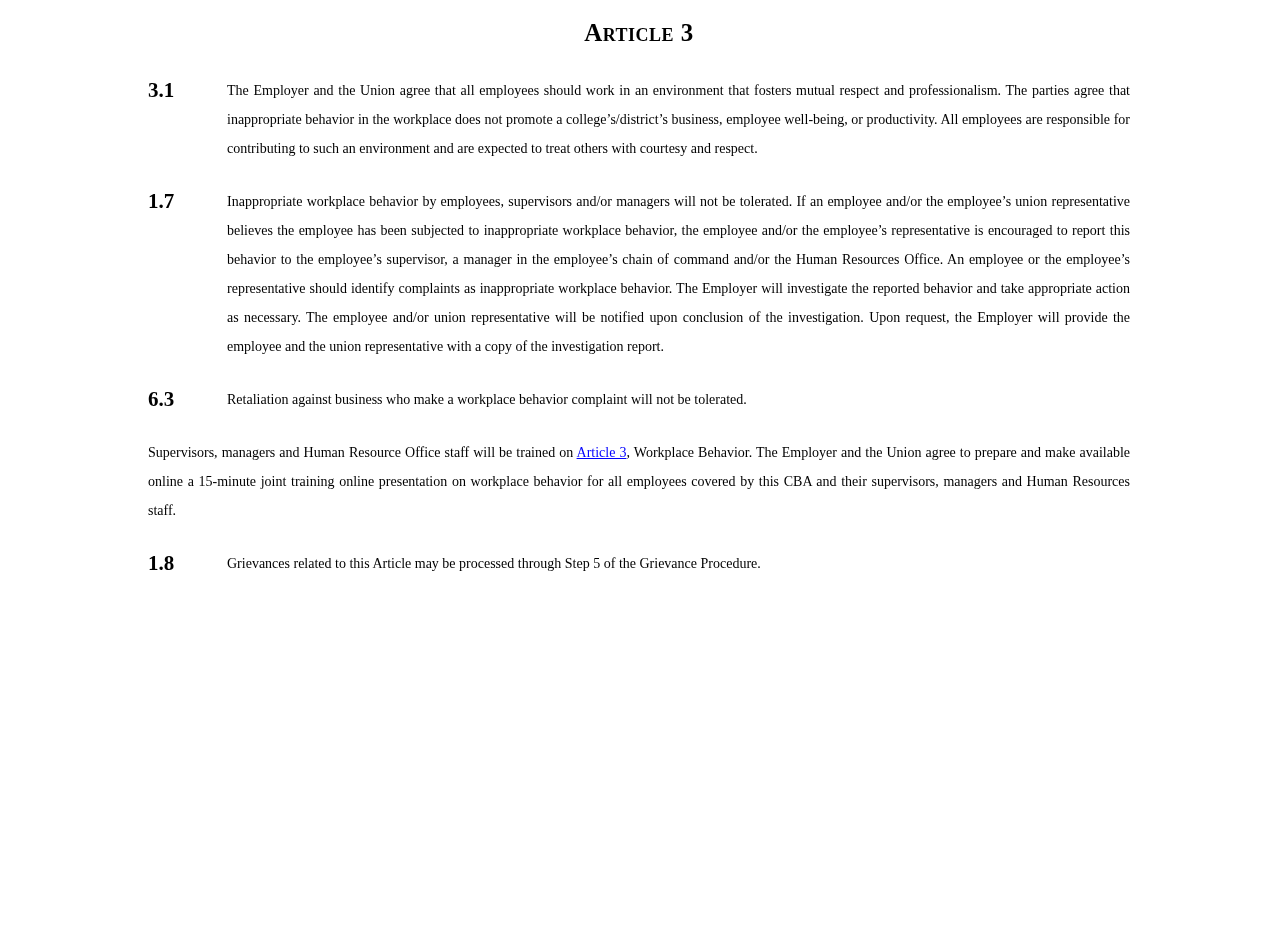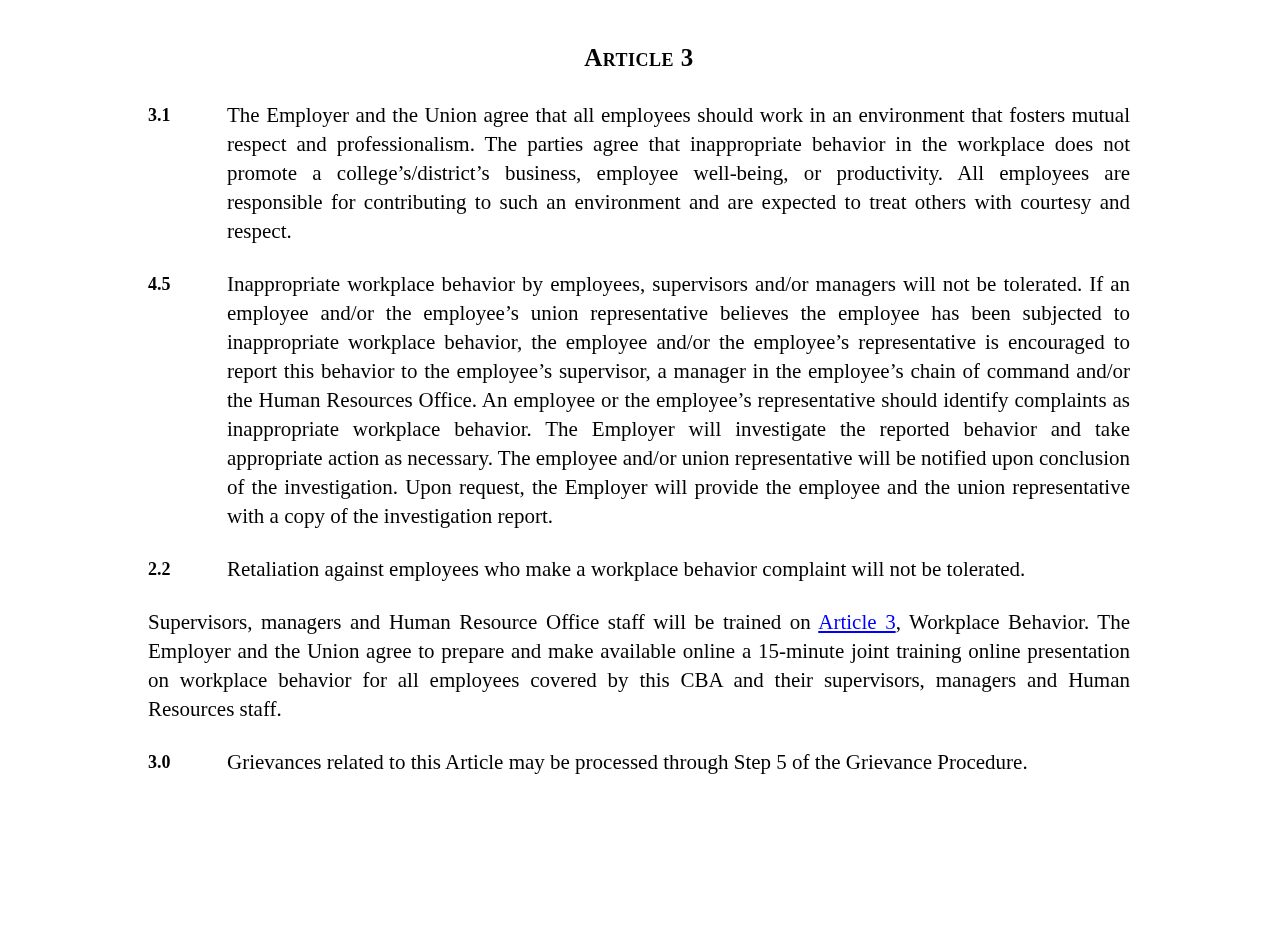--- a/index.html
+++ b/index.html
@@ -12,46 +12,45 @@
     width: 1280px;
     height: 929px;
     font-family: "Liberation Serif", serif;
     overflow: hidden;
   }
   .page {
     box-sizing: border-box;
     width: 1280px;
     height: 810px;
     padding: 16px 150px 0 148px;
-    margin-top: 25px;
   }
   .heading {
     text-align: center;
     font-weight: bold;
     font-variant: small-caps;
     font-size: 25px;
     line-height: 33px;
     letter-spacing: 0.5px;
     margin-bottom: 27px;
   }
   .heading .line { display: block; }
   .section {
     display: flex;
     margin-bottom: 24px;
   }
   .section-number {
     font-weight: bold;
     width: 79px;
     flex-shrink: 0;
-    font-size: 18px;
+    font-size: 21px;
     line-height: 29px;
   }
   .section-text {
     flex: 1;
-    font-size: 21px;
+    font-size: 14px;
     line-height: 29px;
     text-align: justify;
   }
   .doc-link {
     color: #0000ff;
     text-decoration: underline;
     cursor: pointer;
   }
 </style>
 </head>
@@ -62,31 +61,31 @@
   <div class="heading">
     <span class="line">Article 3</span>
   </div>
 
   <div class="section">
     <div class="section-number">3.1</div>
     <div class="section-text">The Employer and the Union agree that all employees should work in an environment that fosters mutual respect and professionalism. The parties agree that inappropriate behavior in the workplace does not promote a college’s/district’s business, employee well-being, or productivity. All employees are responsible for contributing to such an environment and are expected to treat others with courtesy and respect.</div>
   </div>
 
   <div class="section">
-    <div class="section-number">4.5</div>
+    <div class="section-number">1.7</div>
     <div class="section-text">Inappropriate workplace behavior by employees, supervisors and/or managers will not be tolerated. If an employee and/or the employee’s union representative believes the employee has been subjected to inappropriate workplace behavior, the employee and/or the employee’s representative is encouraged to report this behavior to the employee’s supervisor, a manager in the employee’s chain of command and/or the Human Resources Office. An employee or the employee’s representative should identify complaints as inappropriate workplace behavior. The Employer will investigate the reported behavior and take appropriate action as necessary. The employee and/or union representative will be notified upon conclusion of the investigation. Upon request, the Employer will provide the employee and the union representative with a copy of the investigation report.</div>
   </div>
 
   <div class="section">
-    <div class="section-number">2.2</div>
-    <div class="section-text">Retaliation against employees who make a workplace behavior complaint will not be tolerated.</div>
+    <div class="section-number">6.3</div>
+    <div class="section-text">Retaliation against business who make a workplace behavior complaint will not be tolerated.</div>
   </div>
 
   <div class="section">
     <div class="section-text"><span>Supervisors, managers and Human Resource Office staff will be trained on </span><a class="doc-link">Article 3</a><span>, Workplace Behavior. The Employer and the Union agree to prepare and make available online a 15-minute joint training online presentation on workplace behavior for all employees covered by this CBA and their supervisors, managers and Human Resources staff.</span></div>
   </div>
 
   <div class="section">
-    <div class="section-number">3.0</div>
+    <div class="section-number">1.8</div>
     <div class="section-text">Grievances related to this Article may be processed through Step 5 of the Grievance Procedure.</div>
   </div>
 
 </div>
 
 </body></html>

